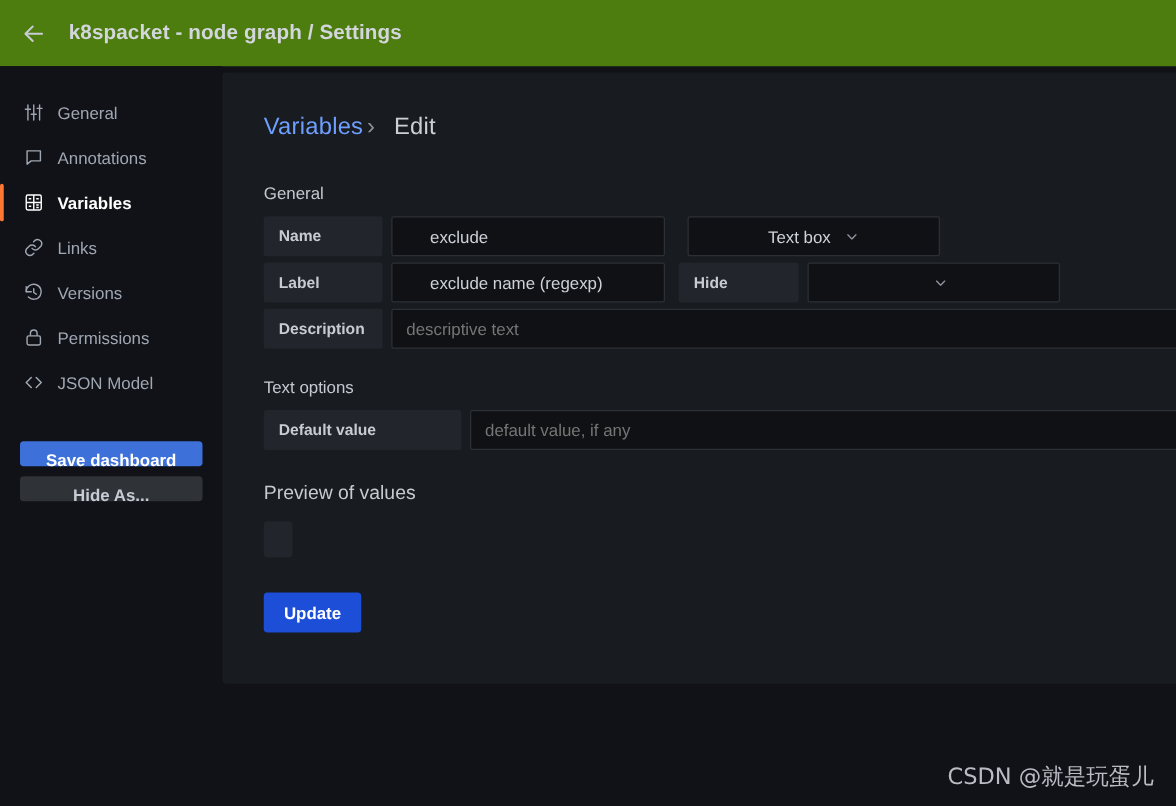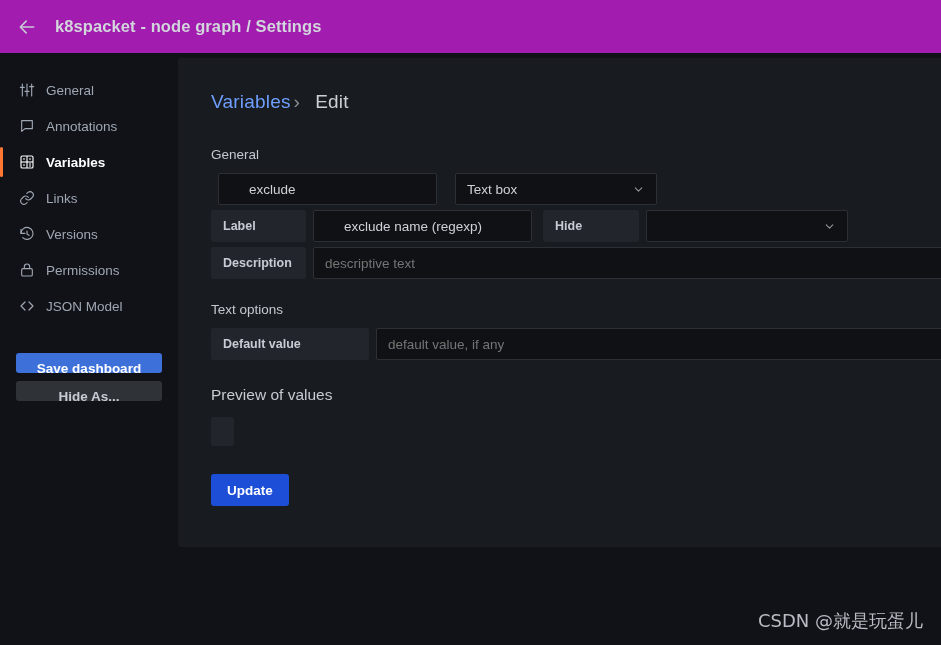--- a/index.html
+++ b/index.html
@@ -20,21 +20,21 @@
     background: #111217;
   }
 
   
   .header {
     position: absolute;
     left: 0; top: 0;
     width: 941px; height: 53px;
     display: flex;
     align-items: center;
-    background: #a21caf;
+    background: #4d7c0f;
   }
   .back-btn {
     width: 30px; height: 30px;
     margin-left: 12px;
     display: flex;
     align-items: center;
     justify-content: center;
     cursor: pointer;
     border-radius: 3px;
   }
@@ -201,21 +201,21 @@
     height: 32px;
     cursor: pointer;
   }
   .select .chev { color: #9096a0; display: flex; align-items: center; margin-left: 10px;}
   .select .chev svg { display: block; }
 
   
   .w-namelabel { width: 95px; }
   .w-nameinput { width: 219px; padding-left: 30px; }
   .w-typelabel { width: 96px; justify-content: space-between; }
-  .w-typeselect { width: 202px; }
+  .w-typeselect { width: 202px; justify-content: center; }
   .w-desclabel  { width: 95px; }
   .w-descinput  { width: 640px; }
 
   .spacer-block { height: 18px; }
 
   .preview-title {
     font-size: 15.5px;
     color: #c6cad1;
     margin-top: 26px;
     margin-bottom: 13px;
@@ -361,20 +361,21 @@
 
     <div class="breadcrumb">
       <span class="crumb-link">Variables</span><span class="crumb-sep">›</span><span class="crumb-cur">Edit</span>
     </div>
 
     <div class="section-title">General</div>
 
     
     <div class="form-row">
       <div class="field">
+        <div class="field-label w-namelabel">Name</div>
         <input class="field-input w-nameinput" type="text" value="exclude" style="">
       </div>
       <div class="field" style="margin-left:11px;">
         <div class="select w-typeselect">
           <span>Text box</span>
           <span class="chev">
             <svg width="13" height="13" viewBox="0 0 24 24" fill="none" stroke="currentColor" stroke-width="2" stroke-linecap="round" stroke-linejoin="round">
               <polyline points="6 9 12 15 18 9"></polyline>
             </svg>
           </span>

